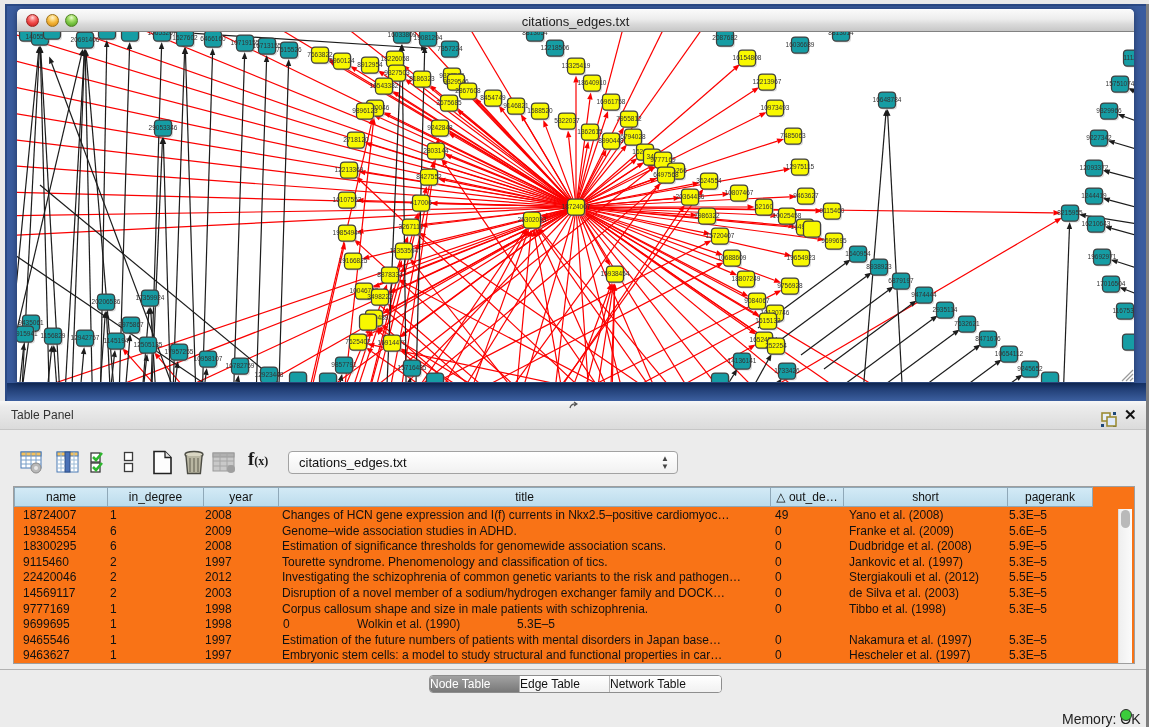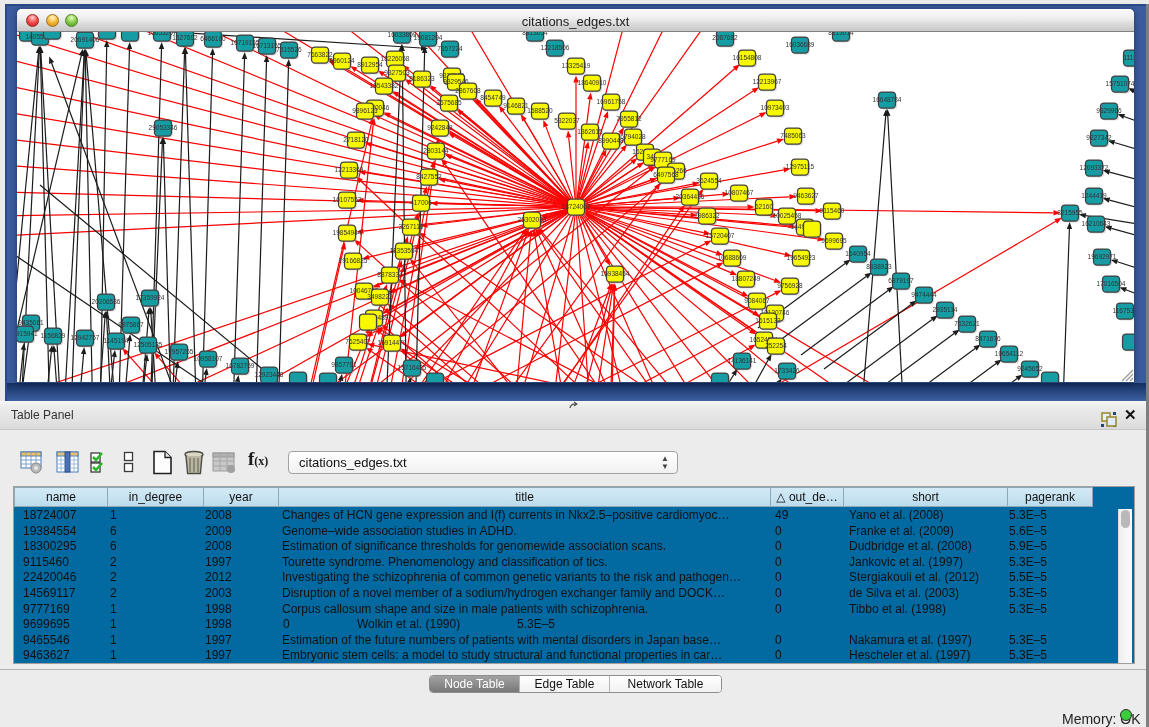--- a/index.html
+++ b/index.html
@@ -26,40 +26,40 @@
 #phead .t{position:absolute;left:11px;top:7px;font-size:12px;color:#333}
 #px{position:absolute;left:1124px;top:5px;font-size:15px;font-weight:bold;color:#111}
 #pfloat{position:absolute;left:1101px;top:11px}
 #grip{position:absolute;left:569px;top:0px}
 #toolbar{position:absolute;left:0;top:30px;width:100%;height:56px}
 .ticon{position:absolute;top:19px}
 #dropdown{position:absolute;left:288px;top:20px;width:390px;height:23px;border:1px solid #a2a2a2;
  border-radius:4px;background:linear-gradient(180deg,#ffffff,#f1f1f1);
  font-size:13px;color:#111;line-height:21px;padding-left:10px}
 #dd-ar{position:absolute;right:8px;top:3px;font-size:8px;color:#444;line-height:8px;text-align:center}
-#tablebox{position:absolute;left:13px;top:85px;width:1122px;height:178px;background:#0369a1;
+#tablebox{position:absolute;left:13px;top:85px;width:1122px;height:178px;background:#f97316;
  border:1px solid #9e9e9e;overflow:hidden}
 #thead{position:absolute;left:0;top:0;height:20px;width:1120px;display:flex;font-size:12px;color:#111}
 #thead div{background:linear-gradient(180deg,#d3eaf6,#bcdcec);border:1px solid #8fa8b8;
  border-left:none;text-align:center;line-height:18px;overflow:hidden;white-space:nowrap}
 #thead div:first-child{border-left:1px solid #8fa8b8}
 .w0{width:94px}.w1{width:96px}.w2{width:75px}.w3{width:492px}.w4{width:73px}.w5{width:164px}.w6{width:85px}
 #tbody{position:absolute;left:0;top:21px;width:1120px;font-size:12px;color:#111}
 .tr{display:flex;height:15.6px;line-height:15.6px;white-space:nowrap}
 .tr div{overflow:hidden}
 .c0{width:94px;padding-left:9px}.c1{width:96px;padding-left:2px}.c2{width:75px;padding-left:1px}
 .c3{width:492px;padding-left:3px}.c4{width:73px;padding-left:4px}.c5{width:164px;padding-left:5px}
 .c6{width:85px;padding-left:1px}
 #vscroll{position:absolute;right:2px;top:22px;width:14px;height:154px;
  background:linear-gradient(90deg,#efefef,#fbfbfb);border-left:1px solid #dcdcdc}
 #vthumb{position:absolute;left:2px;top:1px;width:9px;height:18px;border-radius:5px;background:#b9b9b9}
 #hline1{position:absolute;left:0;top:268px;width:1146px;height:1px;background:#b2b2b2}
 #tabs{position:absolute;left:429px;top:274px;height:18px;display:flex;font-size:12px;
  border:1px solid #8e8e8e;border-radius:4px;overflow:hidden;background:#fff}
-#tabs div{line-height:16px;text-align:center}
+#tabs div{line-height:16px;text-align:left}
 #tab1{width:89px;background:linear-gradient(180deg,#a2a2a2,#787878);color:#fff}
 #tab2{width:90px;color:#111;border-left:1px solid #b5b5b5;background:linear-gradient(180deg,#ffffff,#f1f1f1)}
 #tab3{width:112px;color:#111;border-left:1px solid #b5b5b5;background:linear-gradient(180deg,#ffffff,#f1f1f1)}
 #status{position:absolute;left:1062px;top:310px;font-size:14px;color:#222}
 #memdot{position:absolute;left:1120px;top:308px;width:12px;height:12px;border-radius:50%;
  background:#3bcc3b;border:1.5px solid #2e2e2e}
 #redge{position:absolute;left:1146px;top:4px;width:3px;height:723px;background:#7f7f7f}
 </style></head>
 <body>
 <div id="desk">

